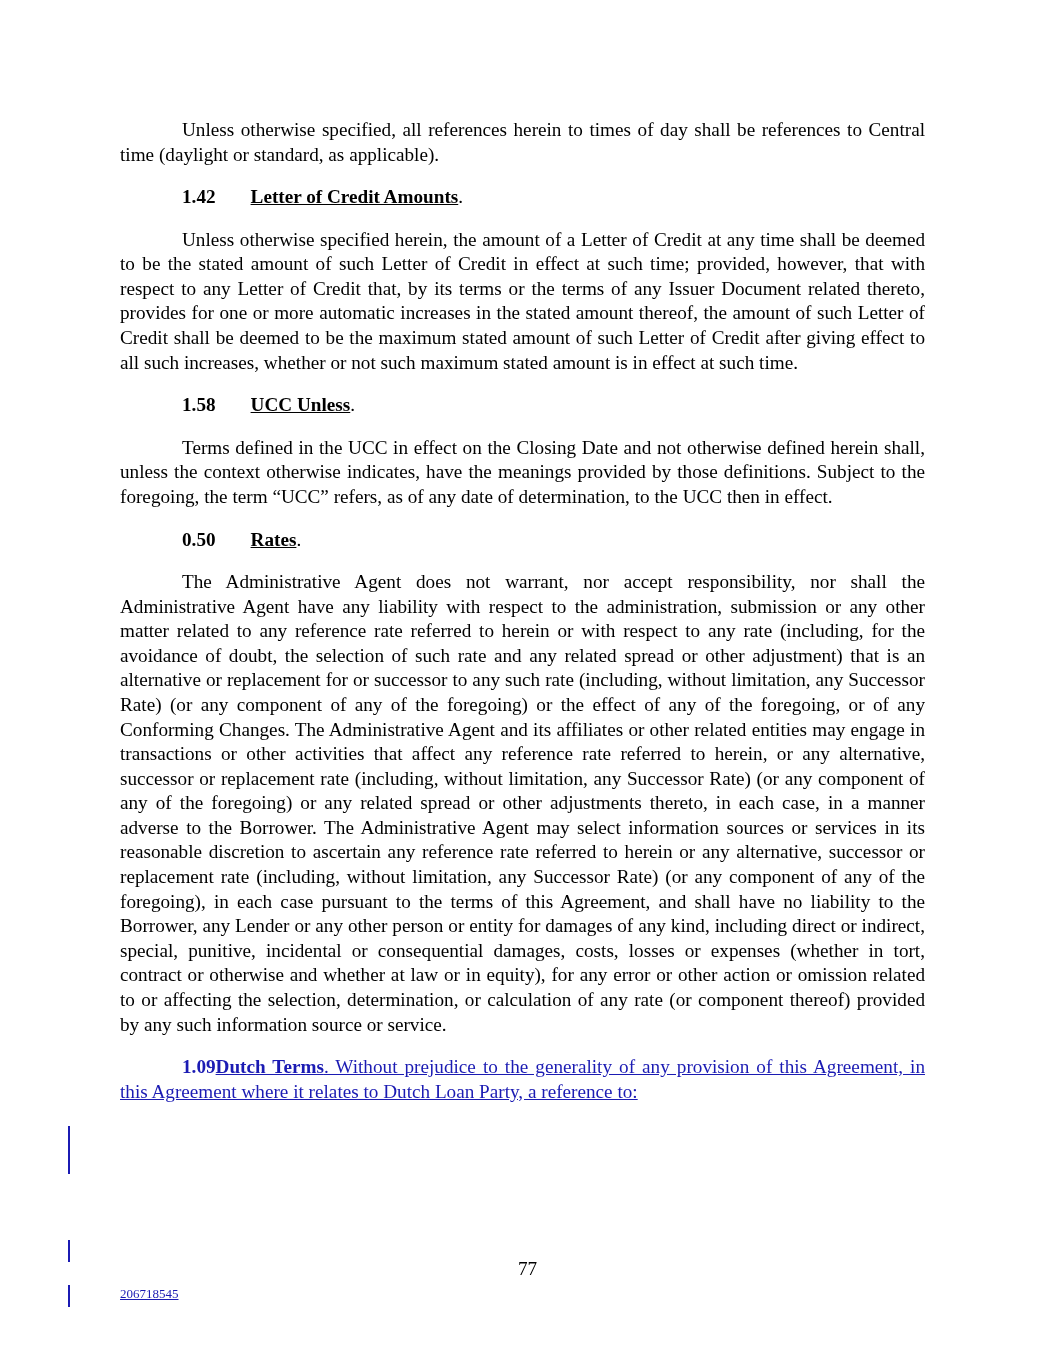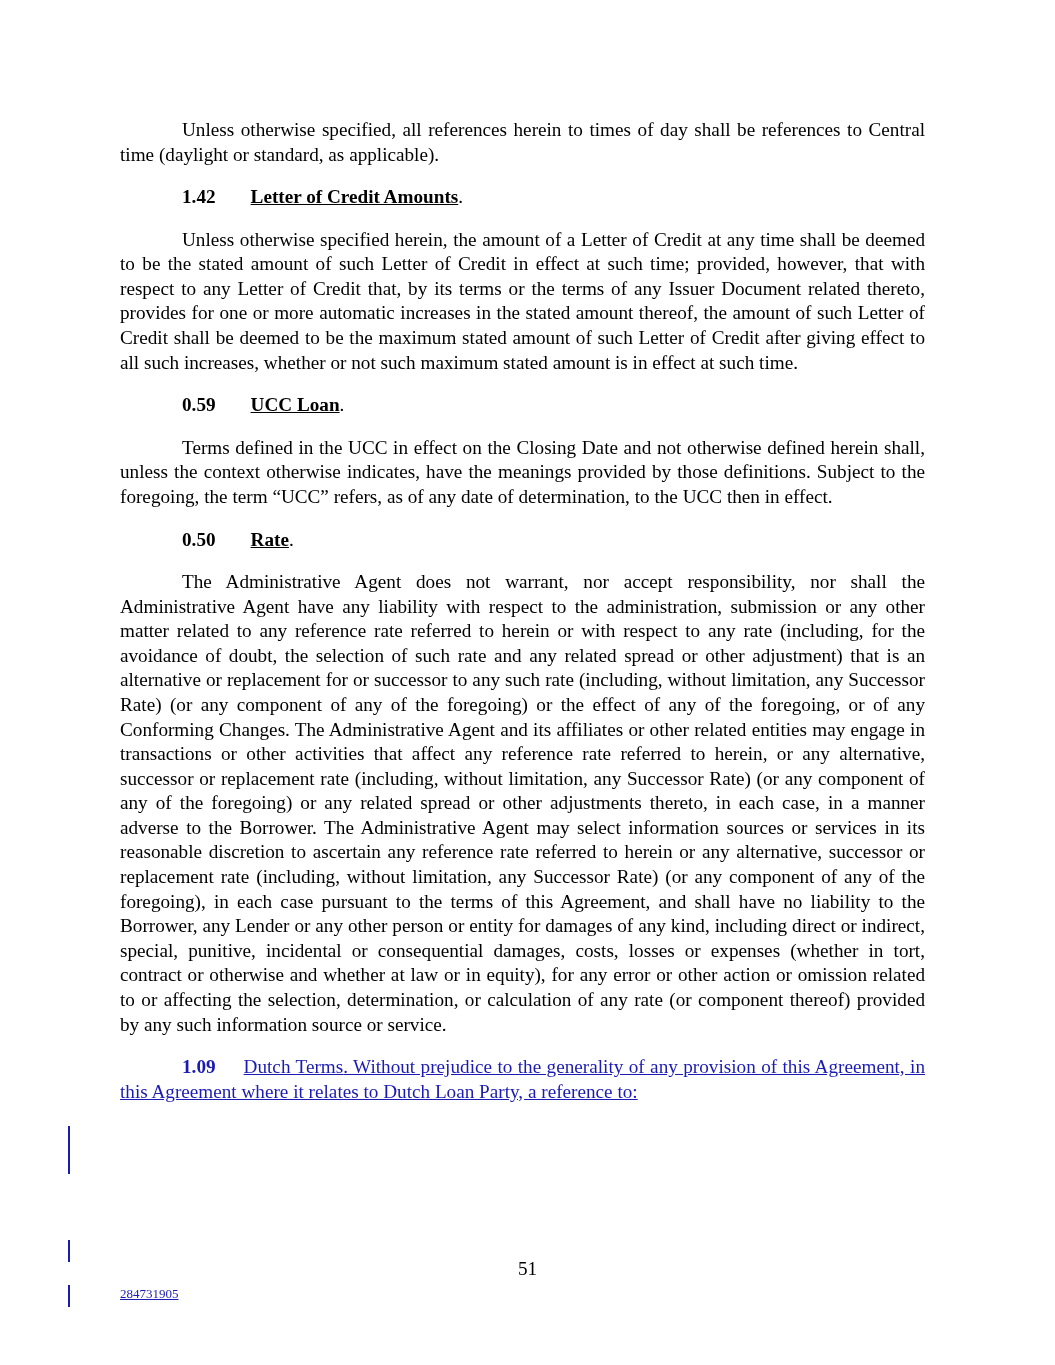--- a/index.html
+++ b/index.html
@@ -52,23 +52,22 @@
     line-height: 1.28;
     text-align: justify;
     margin: 0;
     text-indent: 62px;
     color: #1b1bb3;
   }
   .rev-block .num {
     font-weight: bold;
   }
   .rev-block .title {
-    font-weight: normal;
+    font-weight: bold;
     text-decoration: underline;
-    margin-left: 28px;
   }
   .rev-block .body {
     text-decoration: underline;
   }
   .change-bar {
     position: absolute;
     width: 2px;
     background: #1b1bb3;
   }
   .cb1 { left: 68px; top: 1126px; height: 48px; }
@@ -101,36 +100,36 @@
 
   <p class="heading">
     <span class="num">1.42</span><span class="title">Letter of Credit Amounts</span><span>.</span>
   </p>
 
   <p class="para indent">
     <span>Unless otherwise specified herein, the amount of a Letter of Credit at any time shall be deemed to be the stated amount of such Letter of Credit in effect at such time; </span><span class="ital">provided</span><span>, </span><span class="ital">however</span><span>, that with respect to any Letter of Credit that, by its terms or the terms of any Issuer Document related thereto, provides for one or more automatic increases in the stated amount thereof, the amount of such Letter of Credit shall be deemed to be the maximum stated amount of such Letter of Credit after giving effect to all such increases, whether or not such maximum stated amount is in effect at such time.</span>
   </p>
 
   <p class="heading">
-    <span class="num">0.59</span><span class="title">UCC Loan</span><span>.</span>
+    <span class="num">1.58</span><span class="title">UCC Unless</span><span>.</span>
   </p>
 
   <p class="para indent">Terms defined in the UCC in effect on the Closing Date and not otherwise defined herein shall, unless the context otherwise indicates, have the meanings provided by those definitions. Subject to the foregoing, the term “UCC” refers, as of any date of determination, to the UCC then in effect.</p>
 
   <p class="heading">
-    <span class="num">0.50</span><span class="title">Rate</span><span>.</span>
+    <span class="num">0.50</span><span class="title">Rates</span><span>.</span>
   </p>
 
   <p class="para indent">The Administrative Agent does not warrant, nor accept responsibility, nor shall the Administrative Agent have any liability with respect to the administration, submission or any other matter related to any reference rate referred to herein or with respect to any rate (including, for the avoidance of doubt, the selection of such rate and any related spread or other adjustment) that is an alternative or replacement for or successor to any such rate (including, without limitation, any Successor Rate) (or any component of any of the foregoing) or the effect of any of the foregoing, or of any Conforming Changes. The Administrative Agent and its affiliates or other related entities may engage in transactions or other activities that affect any reference rate referred to herein, or any alternative, successor or replacement rate (including, without limitation, any Successor Rate) (or any component of any of the foregoing) or any related spread or other adjustments thereto, in each case, in a manner adverse to the Borrower. The Administrative Agent may select information sources or services in its reasonable discretion to ascertain any reference rate referred to herein or any alternative, successor or replacement rate (including, without limitation, any Successor Rate) (or any component of any of the foregoing), in each case pursuant to the terms of this Agreement, and shall have no liability to the Borrower, any Lender or any other person or entity for damages of any kind, including direct or indirect, special, punitive, incidental or consequential damages, costs, losses or expenses (whether in tort, contract or otherwise and whether at law or in equity), for any error or other action or omission related to or affecting the selection, determination, or calculation of any rate (or component thereof) provided by any such information source or service.</p>
 
   <p class="rev-block">
     <span class="num">1.09</span><span class="title">Dutch Terms</span><span class="body">. Without prejudice to the generality of any provision of this Agreement, in this Agreement where it relates to Dutch Loan Party, a reference to:</span>
   </p>
 
   <div class="change-bar cb1"></div>
   <div class="change-bar cb2"></div>
   <div class="change-bar cb3"></div>
 
-  <div class="page-number">51</div>
+  <div class="page-number">77</div>
 
-  <div class="footer-id">284731905</div>
+  <div class="footer-id">206718545</div>
 
 </div>
 
 </body></html>

